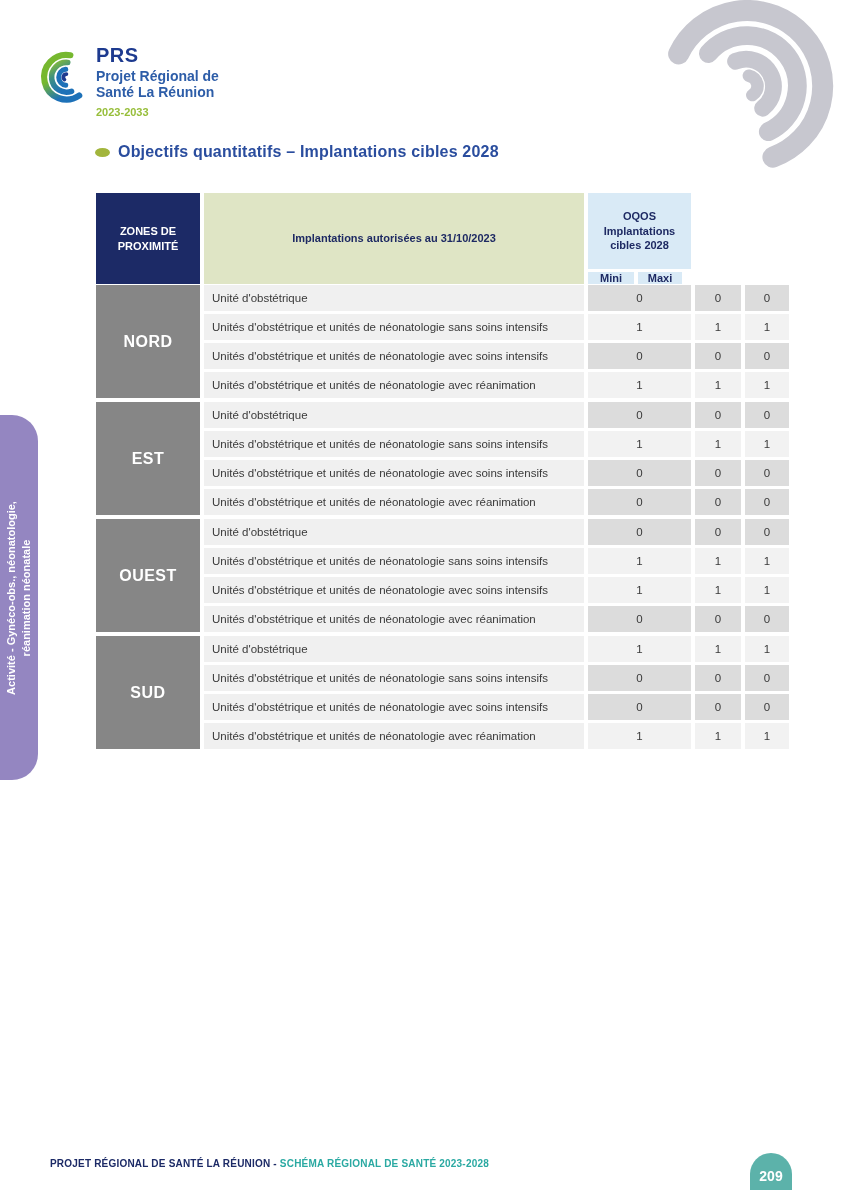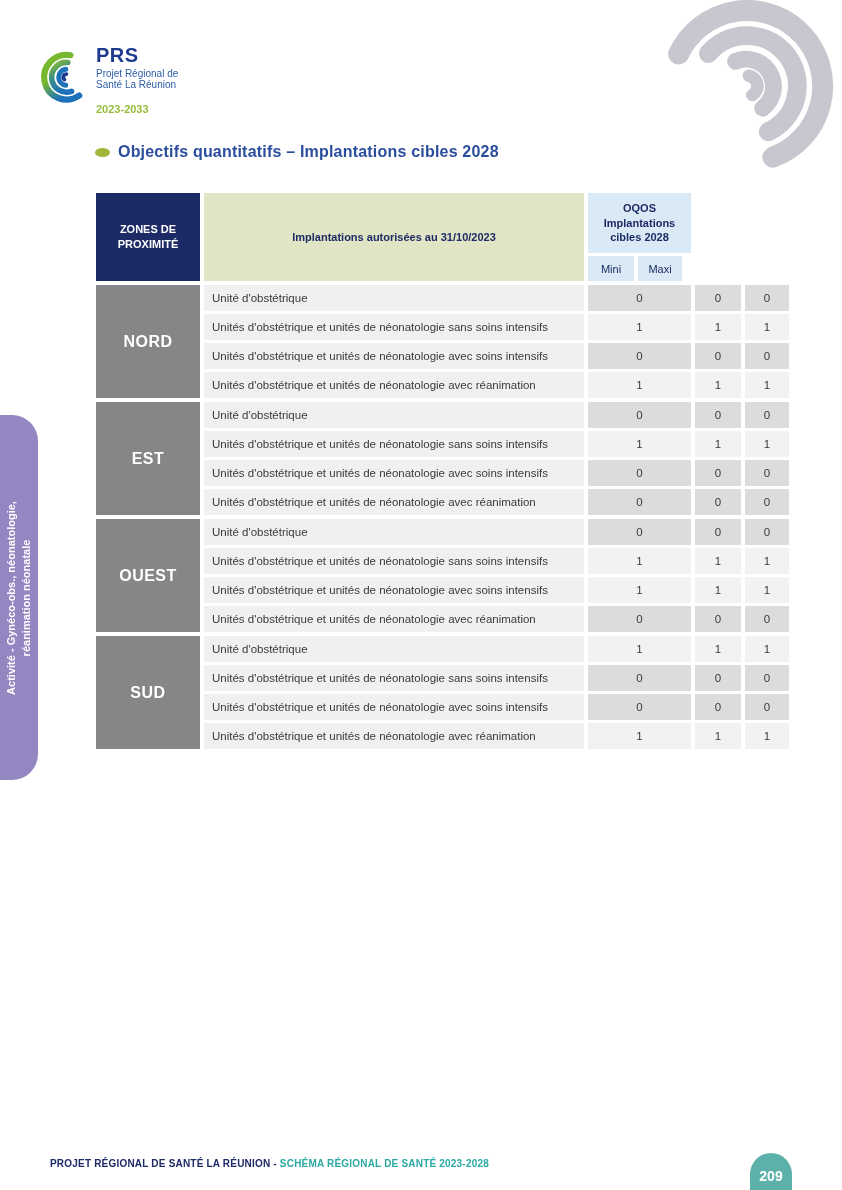--- a/index.html
+++ b/index.html
@@ -10,22 +10,22 @@
     background:#ffffff;
     font-family:"Liberation Sans", sans-serif;
     overflow:hidden;
   }
 
   
   .logo { position:absolute; top:38px; left:28px; display:flex; }
   .logo-arcs { width:62px; height:76px; }
   .logo-text { margin-left:6px; padding-top:6px; line-height:1.18; }
   .logo-acronym { font-size:20px; font-weight:bold; color:#1d3a8f; letter-spacing:0.5px; }
-  .logo-sub { font-size:10px; font-weight:normal; color:#2d5da8; }
-  .logo-years { font-size:11px; font-weight:bold; color:#97be3a; margin-top:12px; }
+  .logo-sub { font-size:14px; font-weight:bold; color:#2d5da8; }
+  .logo-years { font-size:11px; font-weight:bold; color:#97be3a; margin-top:5px; }
 
   
   .swoosh { position:absolute; top:-28px; right:-34px; width:210px; height:210px;
             transform:rotate(150deg); }
 
   
   .side-tab {
     position:absolute; left:0; top:415px; width:38px; height:365px;
     background:#9486c1; border-radius:0 26px 26px 0;
   }
@@ -49,26 +49,26 @@
     grid-template-columns:104px 380px 103px 94px;
     column-gap:4px;
     height:88px;
   }
   .th { display:flex; align-items:center; justify-content:center; text-align:center;
         font-weight:bold; font-size:11px; line-height:1.35; }
   .th-zone { background:#1c2a66; color:#ffffff; }
   .th-modality { background:#0b73c7; color:#ffffff; font-size:11.5px; }
   .th-auth { background:#dfe5c5; color:#1e2a63; padding:0 19px; }
   .th-oqos-group { display:flex; flex-direction:column; }
-  .th-oqos { background:#d9eaf6; color:#1e2a63; height:60px; display:flex; align-items:center;
+  .th-oqos { background:#d9eaf6; color:#1e2a63; height:76px; display:flex; align-items:center;
              justify-content:center; text-align:center; font-weight:bold; font-size:11px;
              line-height:1.35; padding:0 6px; }
   .th-minimax { display:grid; grid-template-columns:46px 44px; column-gap:4px; margin-top:3px; flex:1; }
   .th-mini, .th-maxi { background:#d9eaf6; color:#1e2a63; display:flex; align-items:center;
-                       justify-content:center; font-weight:normal; font-size:11px; }
+                       justify-content:center; font-weight:bold; font-size:11px; }
 
   .tbody { margin-top:4px; }
   .zone-block { display:grid; grid-template-columns:104px 585px; column-gap:4px; margin-bottom:4px; }
   .zone-cell { background:#868686; color:#ffffff; font-weight:bold; font-size:16px;
                letter-spacing:0.5px; display:flex; align-items:center; justify-content:center; }
   .zone-rows { display:flex; flex-direction:column; row-gap:3px; }
   .t-row { display:grid; grid-template-columns:380px 103px 46px 44px; column-gap:4px; height:26px; }
   .cell { display:flex; align-items:center; font-size:11.5px; color:#3a3a3a; }
   .cell-modality { background:#f0f0f0; padding-left:8px; }
   .cell-num { justify-content:center; }

